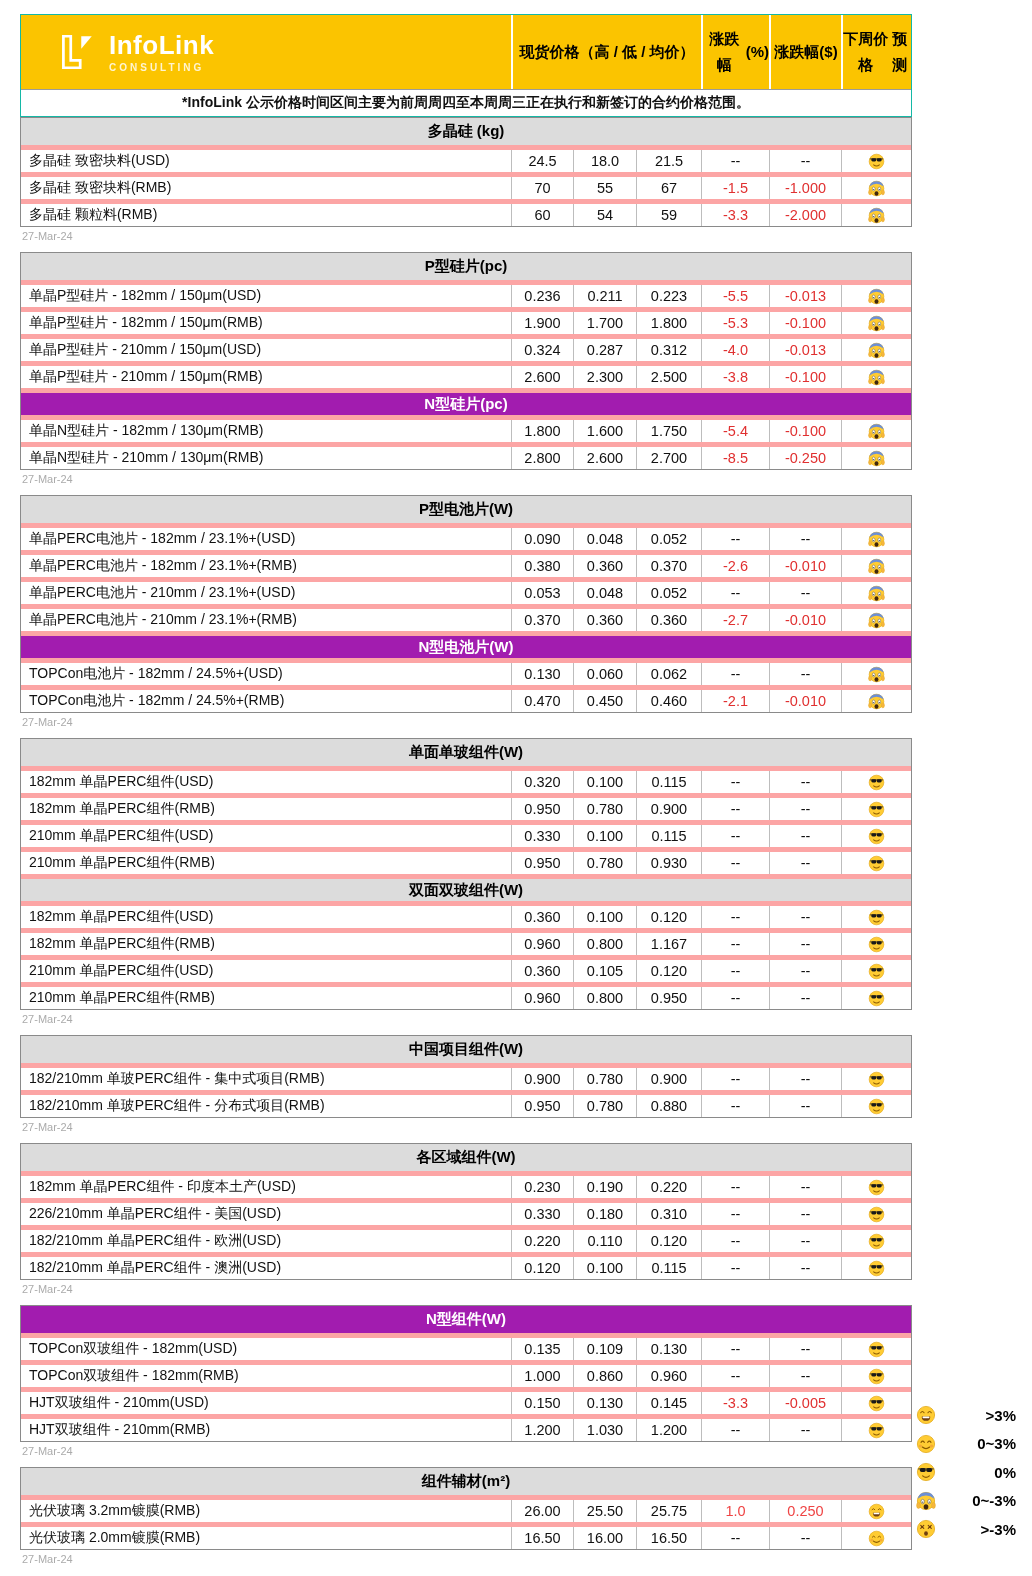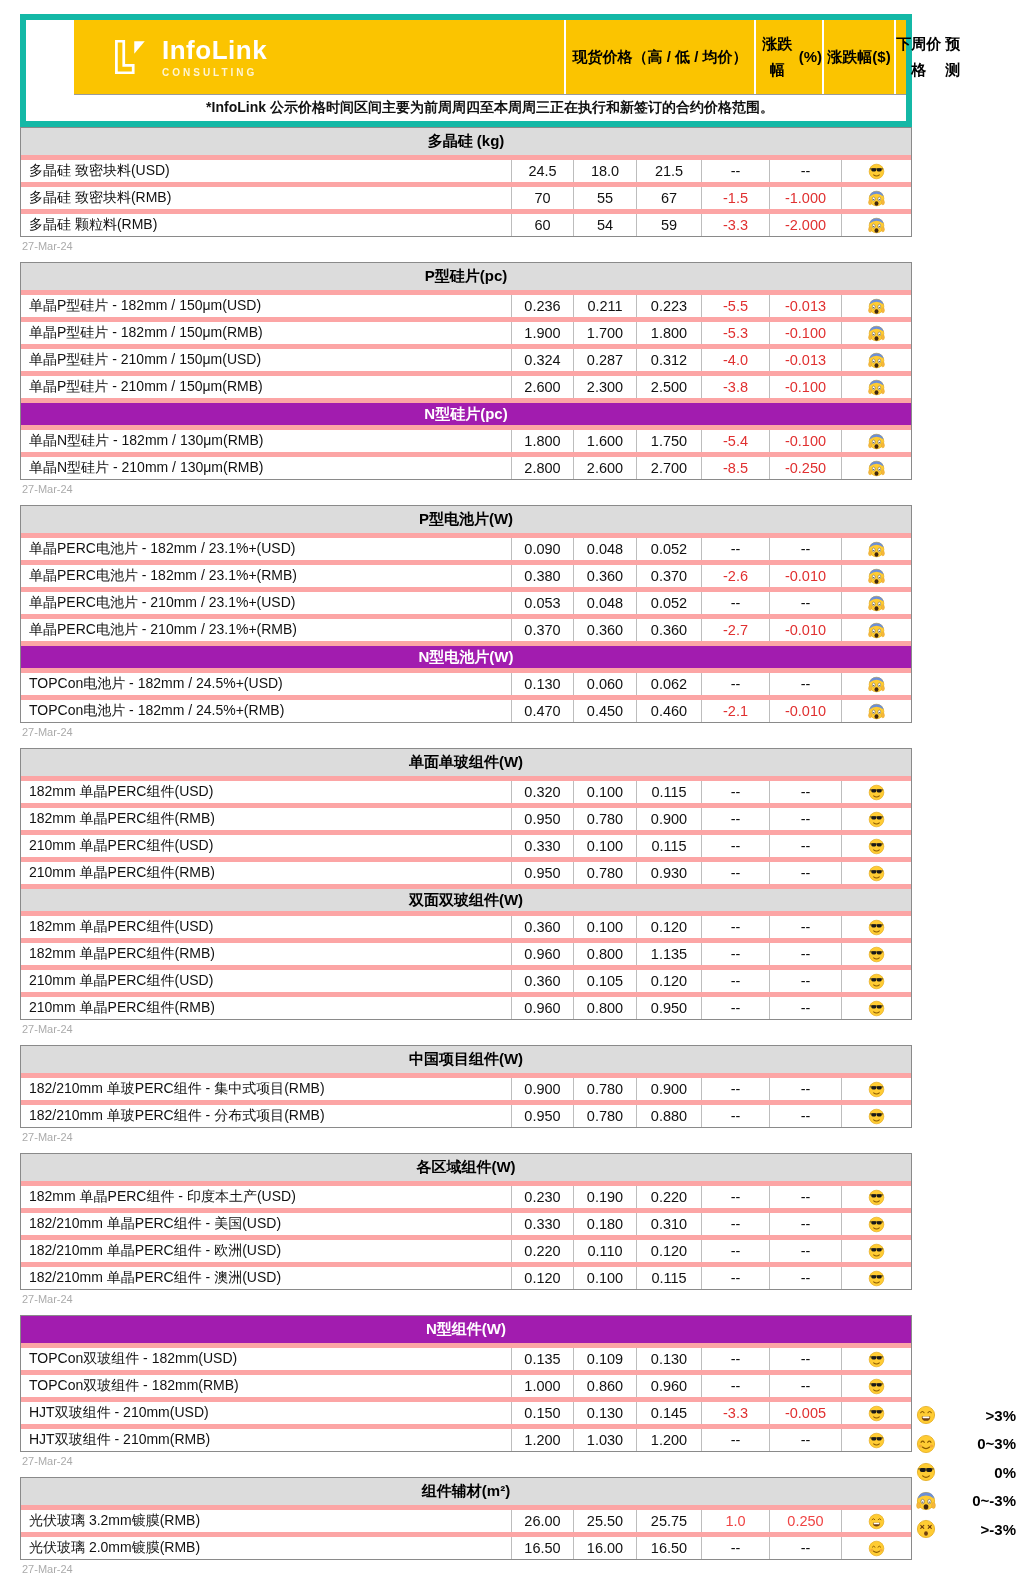--- a/index.html
+++ b/index.html
@@ -5,21 +5,21 @@
   * { box-sizing: border-box; margin: 0; padding: 0; }
   html, body {
     width: 1032px; min-height: 1576px; background: #ffffff;
     font-family: "Liberation Sans", "DejaVu Sans", sans-serif;
     color: #111;
   }
   body { position: relative; padding-top: 14px; }
   .content { width: 892px; margin-left: 20px; }
 
   
-  .top-block { border: 6px solid #14b8a6; padding-left: 48px; }
+  .top-block { border: 1px solid #14b8a6; }
   .brand-bar {
     height: 74px; background: #fbc400;
     display: grid; grid-template-columns: 490px 190px 68px 72px 70px;
   }
   .brand-cell { display: flex; align-items: center; padding-left: 34px; }
   .hdr-cell {
     border-left: 2px solid #ffffff;
     display: flex; flex-direction: row; align-items: center; justify-content: center;
     font-weight: bold; font-size: 15px; line-height: 1.75; color: #000; text-align: center;
   }
@@ -416,21 +416,21 @@
           <div class="cell">
             <svg class="emo">
               <use href="#emo-cool"></use>
             </svg>
           </div>
         </div>
         <div class="row">
           <div class="cell name">182mm 单晶PERC组件(RMB)</div>
           <div class="cell">0.960</div>
           <div class="cell">0.800</div>
-          <div class="cell">1.135</div>
+          <div class="cell">1.167</div>
           <div class="cell">--</div>
           <div class="cell">--</div>
           <div class="cell">
             <svg class="emo">
               <use href="#emo-cool"></use>
             </svg>
           </div>
         </div>
         <div class="row">
           <div class="cell name">210mm 单晶PERC组件(USD)</div>
@@ -499,21 +499,21 @@
           <div class="cell">0.220</div>
           <div class="cell">--</div>
           <div class="cell">--</div>
           <div class="cell">
             <svg class="emo">
               <use href="#emo-cool"></use>
             </svg>
           </div>
         </div>
         <div class="row">
-          <div class="cell name">182/210mm 单晶PERC组件 - 美国(USD)</div>
+          <div class="cell name">226/210mm 单晶PERC组件 - 美国(USD)</div>
           <div class="cell">0.330</div>
           <div class="cell">0.180</div>
           <div class="cell">0.310</div>
           <div class="cell">--</div>
           <div class="cell">--</div>
           <div class="cell">
             <svg class="emo">
               <use href="#emo-cool"></use>
             </svg>
           </div>

